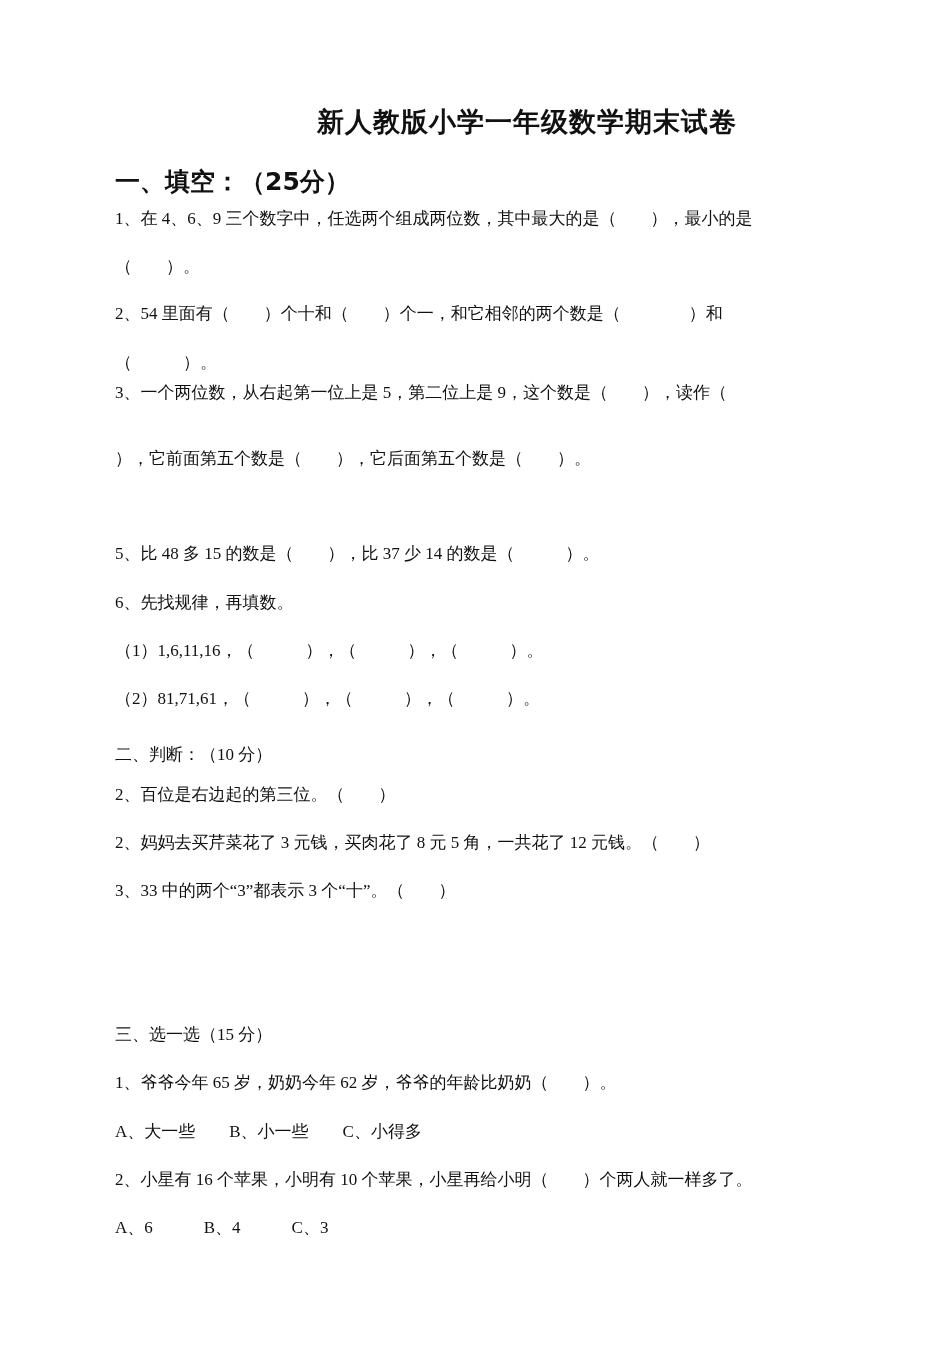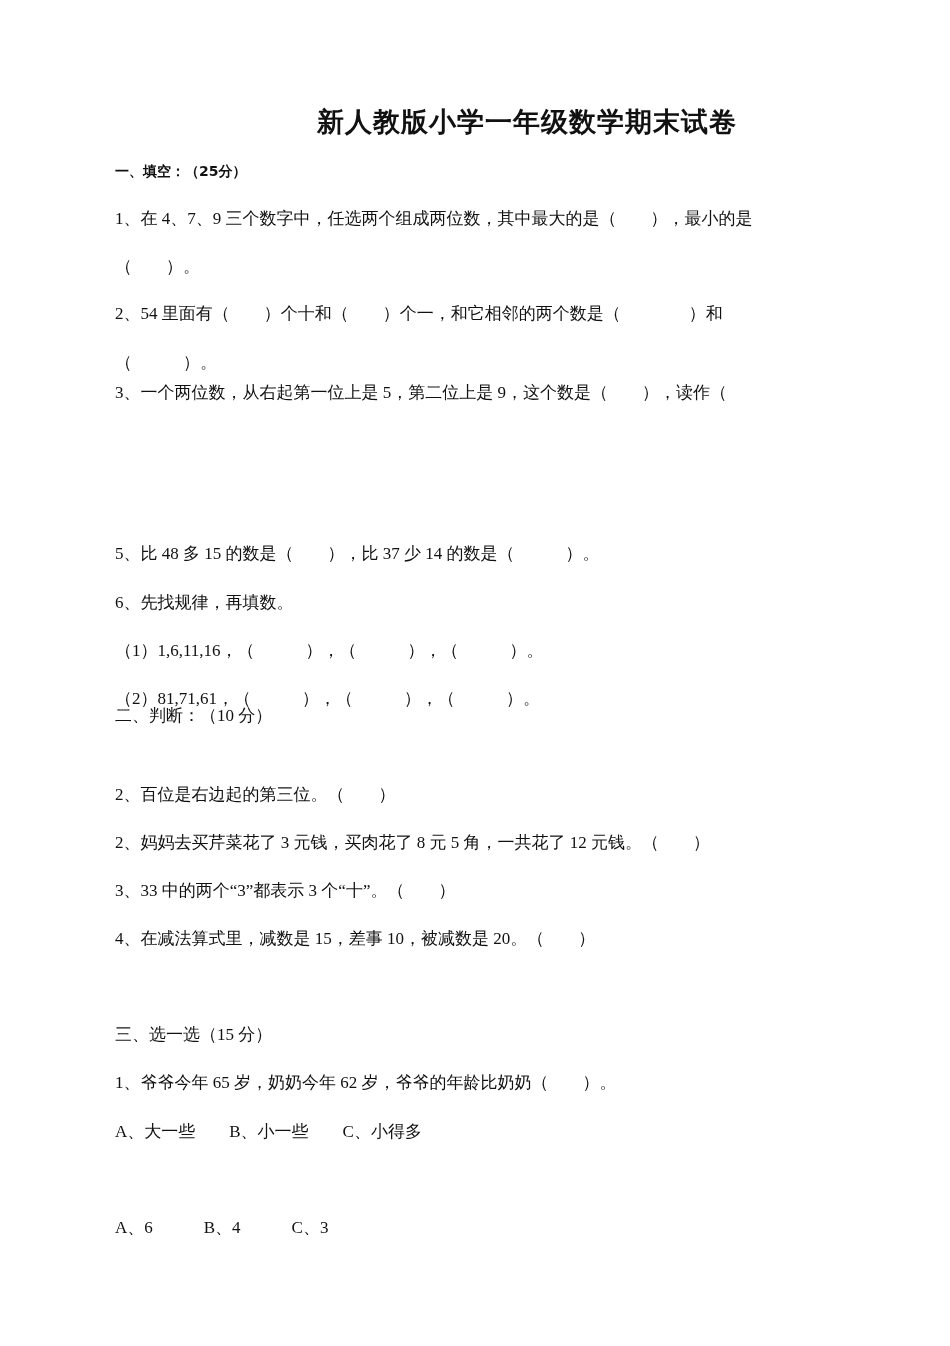--- a/index.html
+++ b/index.html
@@ -12,42 +12,43 @@
   .title {
     position: absolute; left: 8px; width: 950px; top: 104px;
     text-align: center; font-size: 27px; font-weight: bold; letter-spacing: 1px;
     font-family: "DejaVu Sans", sans-serif;
     padding-left: 44px;
   }
   .line {
     position: absolute; left: 115px; white-space: pre;
     font-size: 17px; line-height: 22px;
   }
-  .h-bold { font-weight: bold; font-size: 14px; font-family: "DejaVu Sans", sans-serif; }
+  .h-bold { font-weight: bold; font-size: 25px; font-family: "DejaVu Sans", sans-serif; margin-top: 11px; }
 </style>
 </head>
 <body>
 
 <div class="page">
   <div class="title">新人教版小学一年级数学期末试卷</div>
 
   <div class="line h-bold" style="top:160px">一、填空：（25分）</div>
-  <div class="line" style="top:208px">1、在 4、7、9 三个数字中，任选两个组成两位数，其中最大的是（　　），最小的是</div>
+  <div class="line" style="top:208px">1、在 4、6、9 三个数字中，任选两个组成两位数，其中最大的是（　　），最小的是</div>
   <div class="line" style="top:256px">（　　）。</div>
   <div class="line" style="top:303px">2、54 里面有（　　）个十和（　　）个一，和它相邻的两个数是（　　　　）和</div>
   <div class="line" style="top:352px">（　　　）。</div>
   <div class="line" style="top:382px">3、一个两位数，从右起第一位上是 5，第二位上是 9，这个数是（　　），读作（</div>
+  <div class="line" style="top:448px">），它前面第五个数是（　　），它后面第五个数是（　　）。</div>
   <div class="line" style="top:543px">5、比 48 多 15 的数是（　　），比 37 少 14 的数是（　　　）。</div>
   <div class="line" style="top:592px">6、先找规律，再填数。</div>
   <div class="line" style="top:640px">（1）1,6,11,16，（　　　），（　　　），（　　　）。</div>
   <div class="line" style="top:688px">（2）81,71,61，（　　　），（　　　），（　　　）。</div>
 
-  <div class="line" style="top:705px">二、判断：（10 分）</div>
+  <div class="line" style="top:744px">二、判断：（10 分）</div>
   <div class="line" style="top:784px">2、百位是右边起的第三位。（　　）</div>
   <div class="line" style="top:832px">2、妈妈去买芹菜花了 3 元钱，买肉花了 8 元 5 角，一共花了 12 元钱。（　　）</div>
   <div class="line" style="top:880px">3、33 中的两个“3”都表示 3 个“十”。（　　）</div>
-  <div class="line" style="top:928px">4、在减法算式里，减数是 15，差事 10，被减数是 20。（　　）</div>
 
   <div class="line" style="top:1024px">三、选一选（15 分）</div>
   <div class="line" style="top:1072px">1、爷爷今年 65 岁，奶奶今年 62 岁，爷爷的年龄比奶奶（　　）。</div>
   <div class="line" style="top:1121px">A、大一些　　B、小一些　　C、小得多</div>
+  <div class="line" style="top:1169px">2、小星有 16 个苹果，小明有 10 个苹果，小星再给小明（　　）个两人就一样多了。</div>
   <div class="line" style="top:1217px">A、6　　　B、4　　　C、3</div>
 </div>
 
 </body></html>

